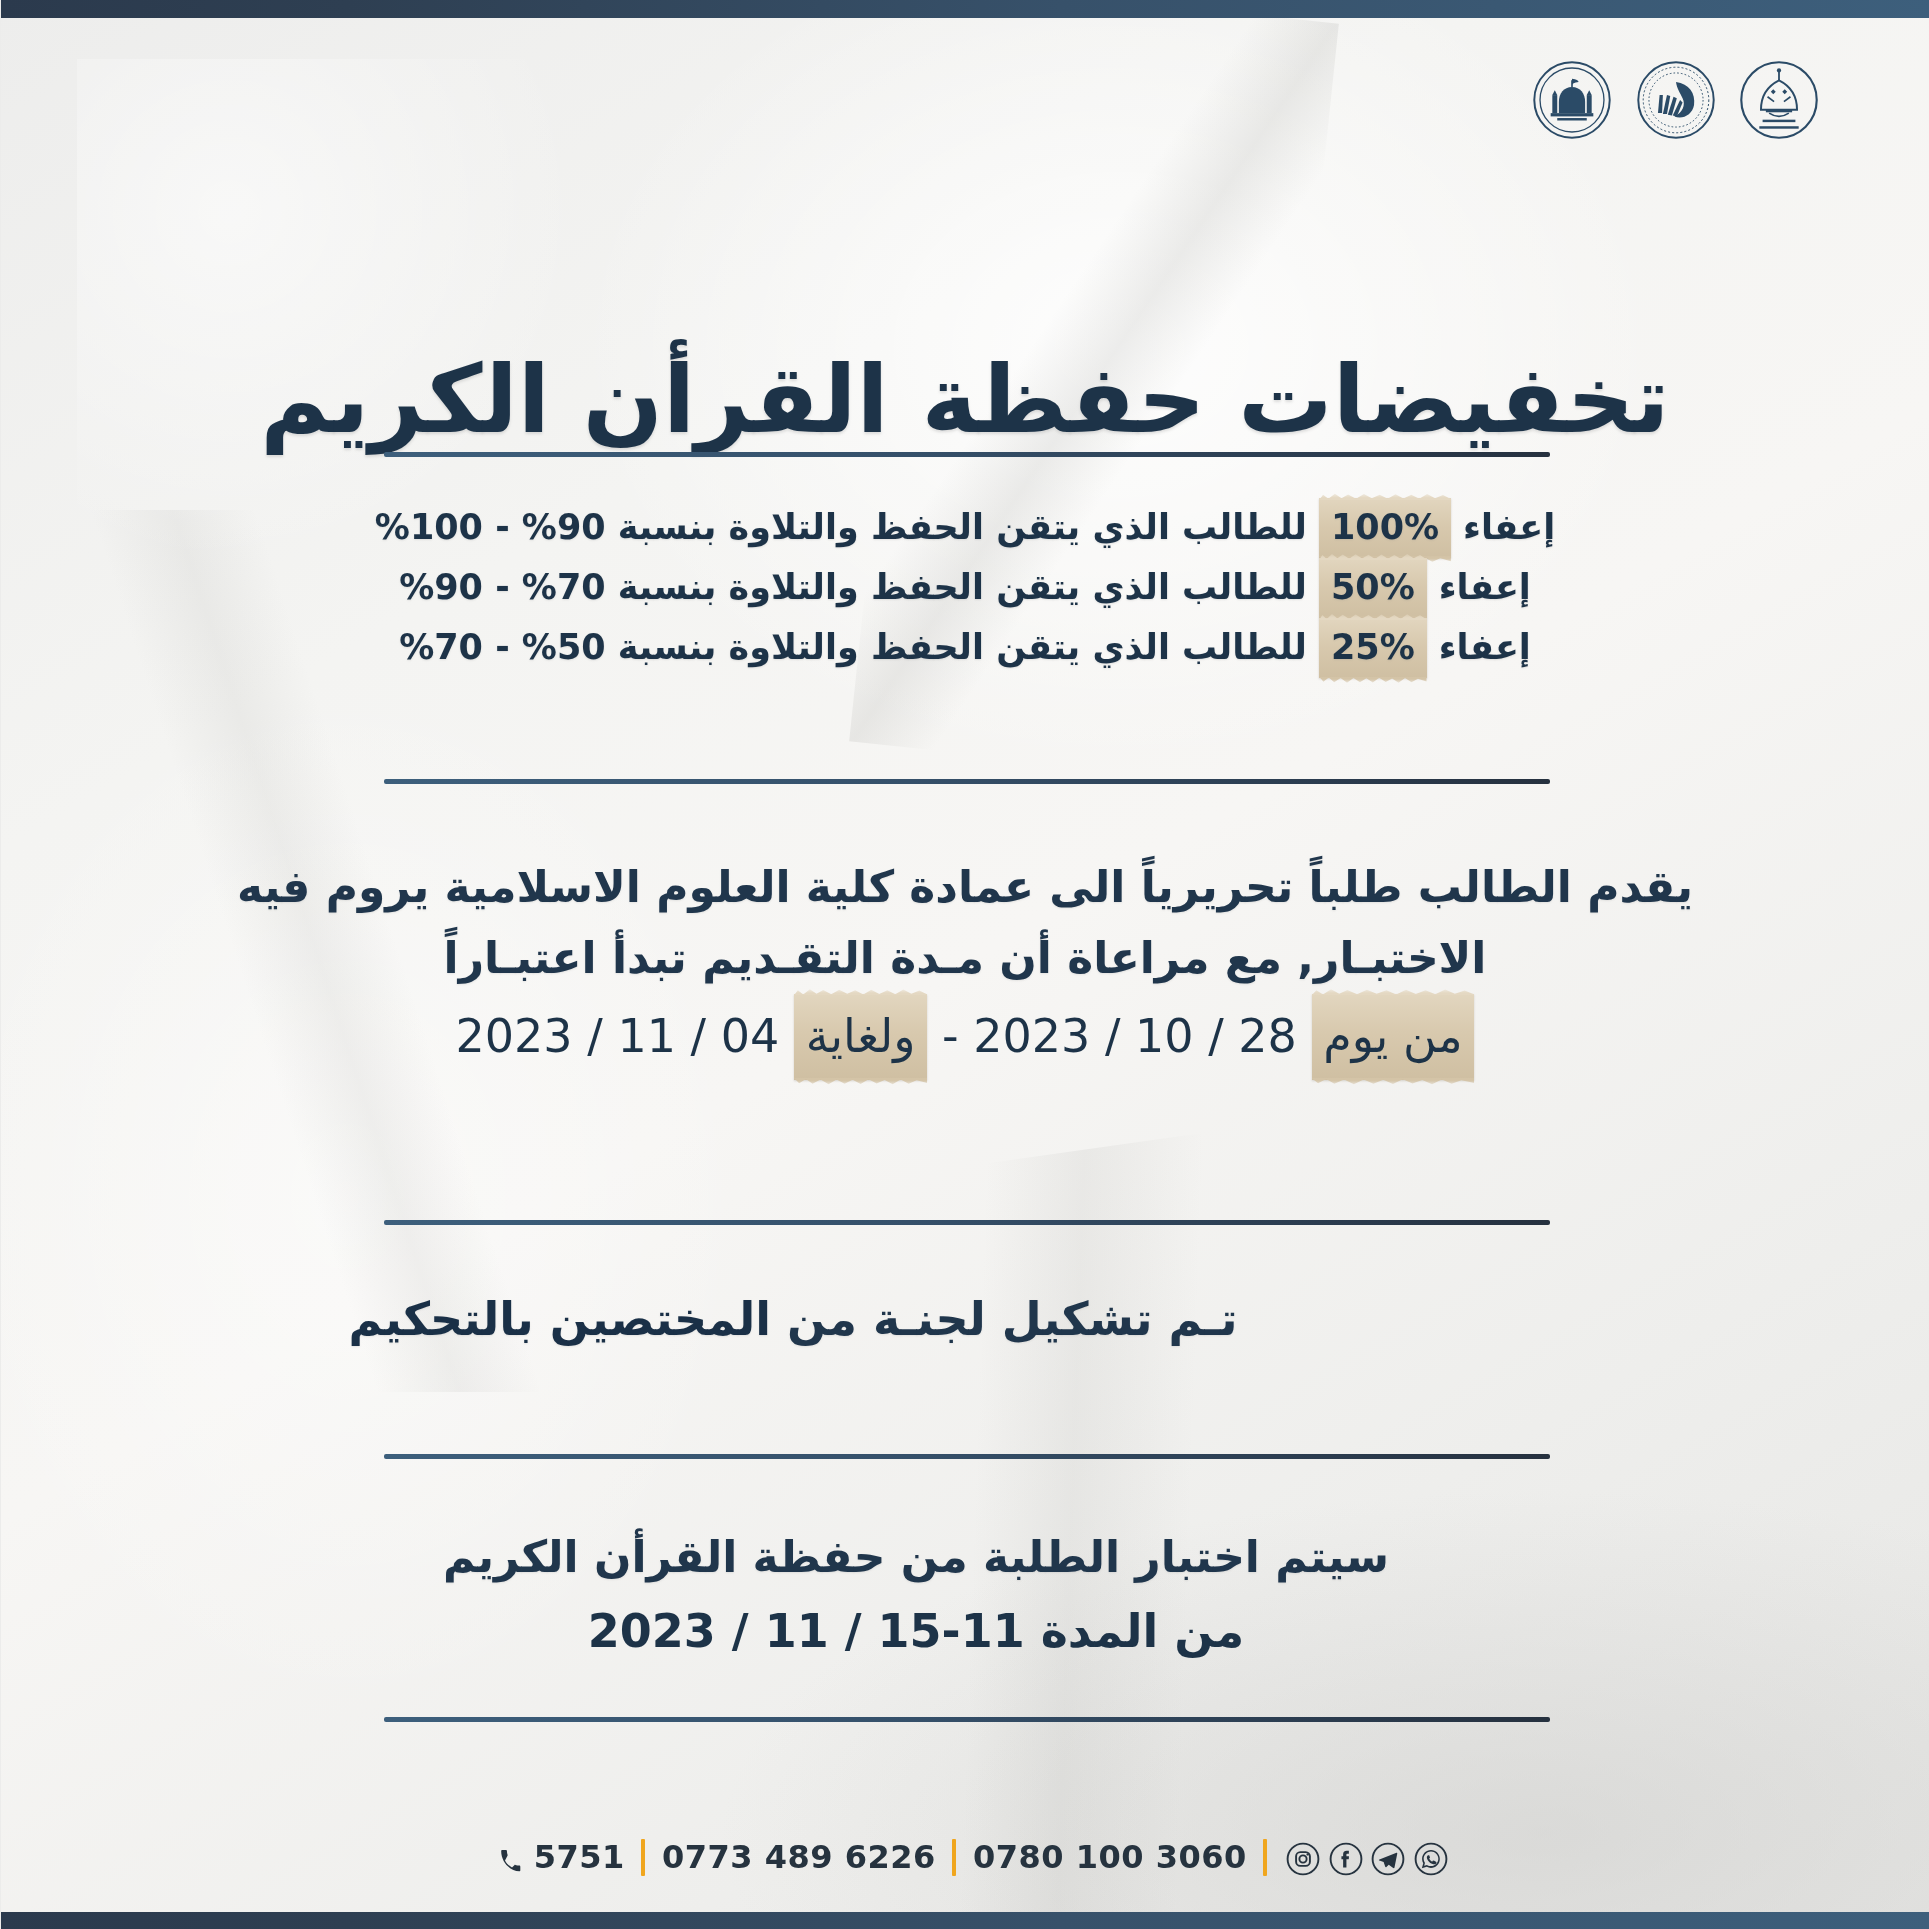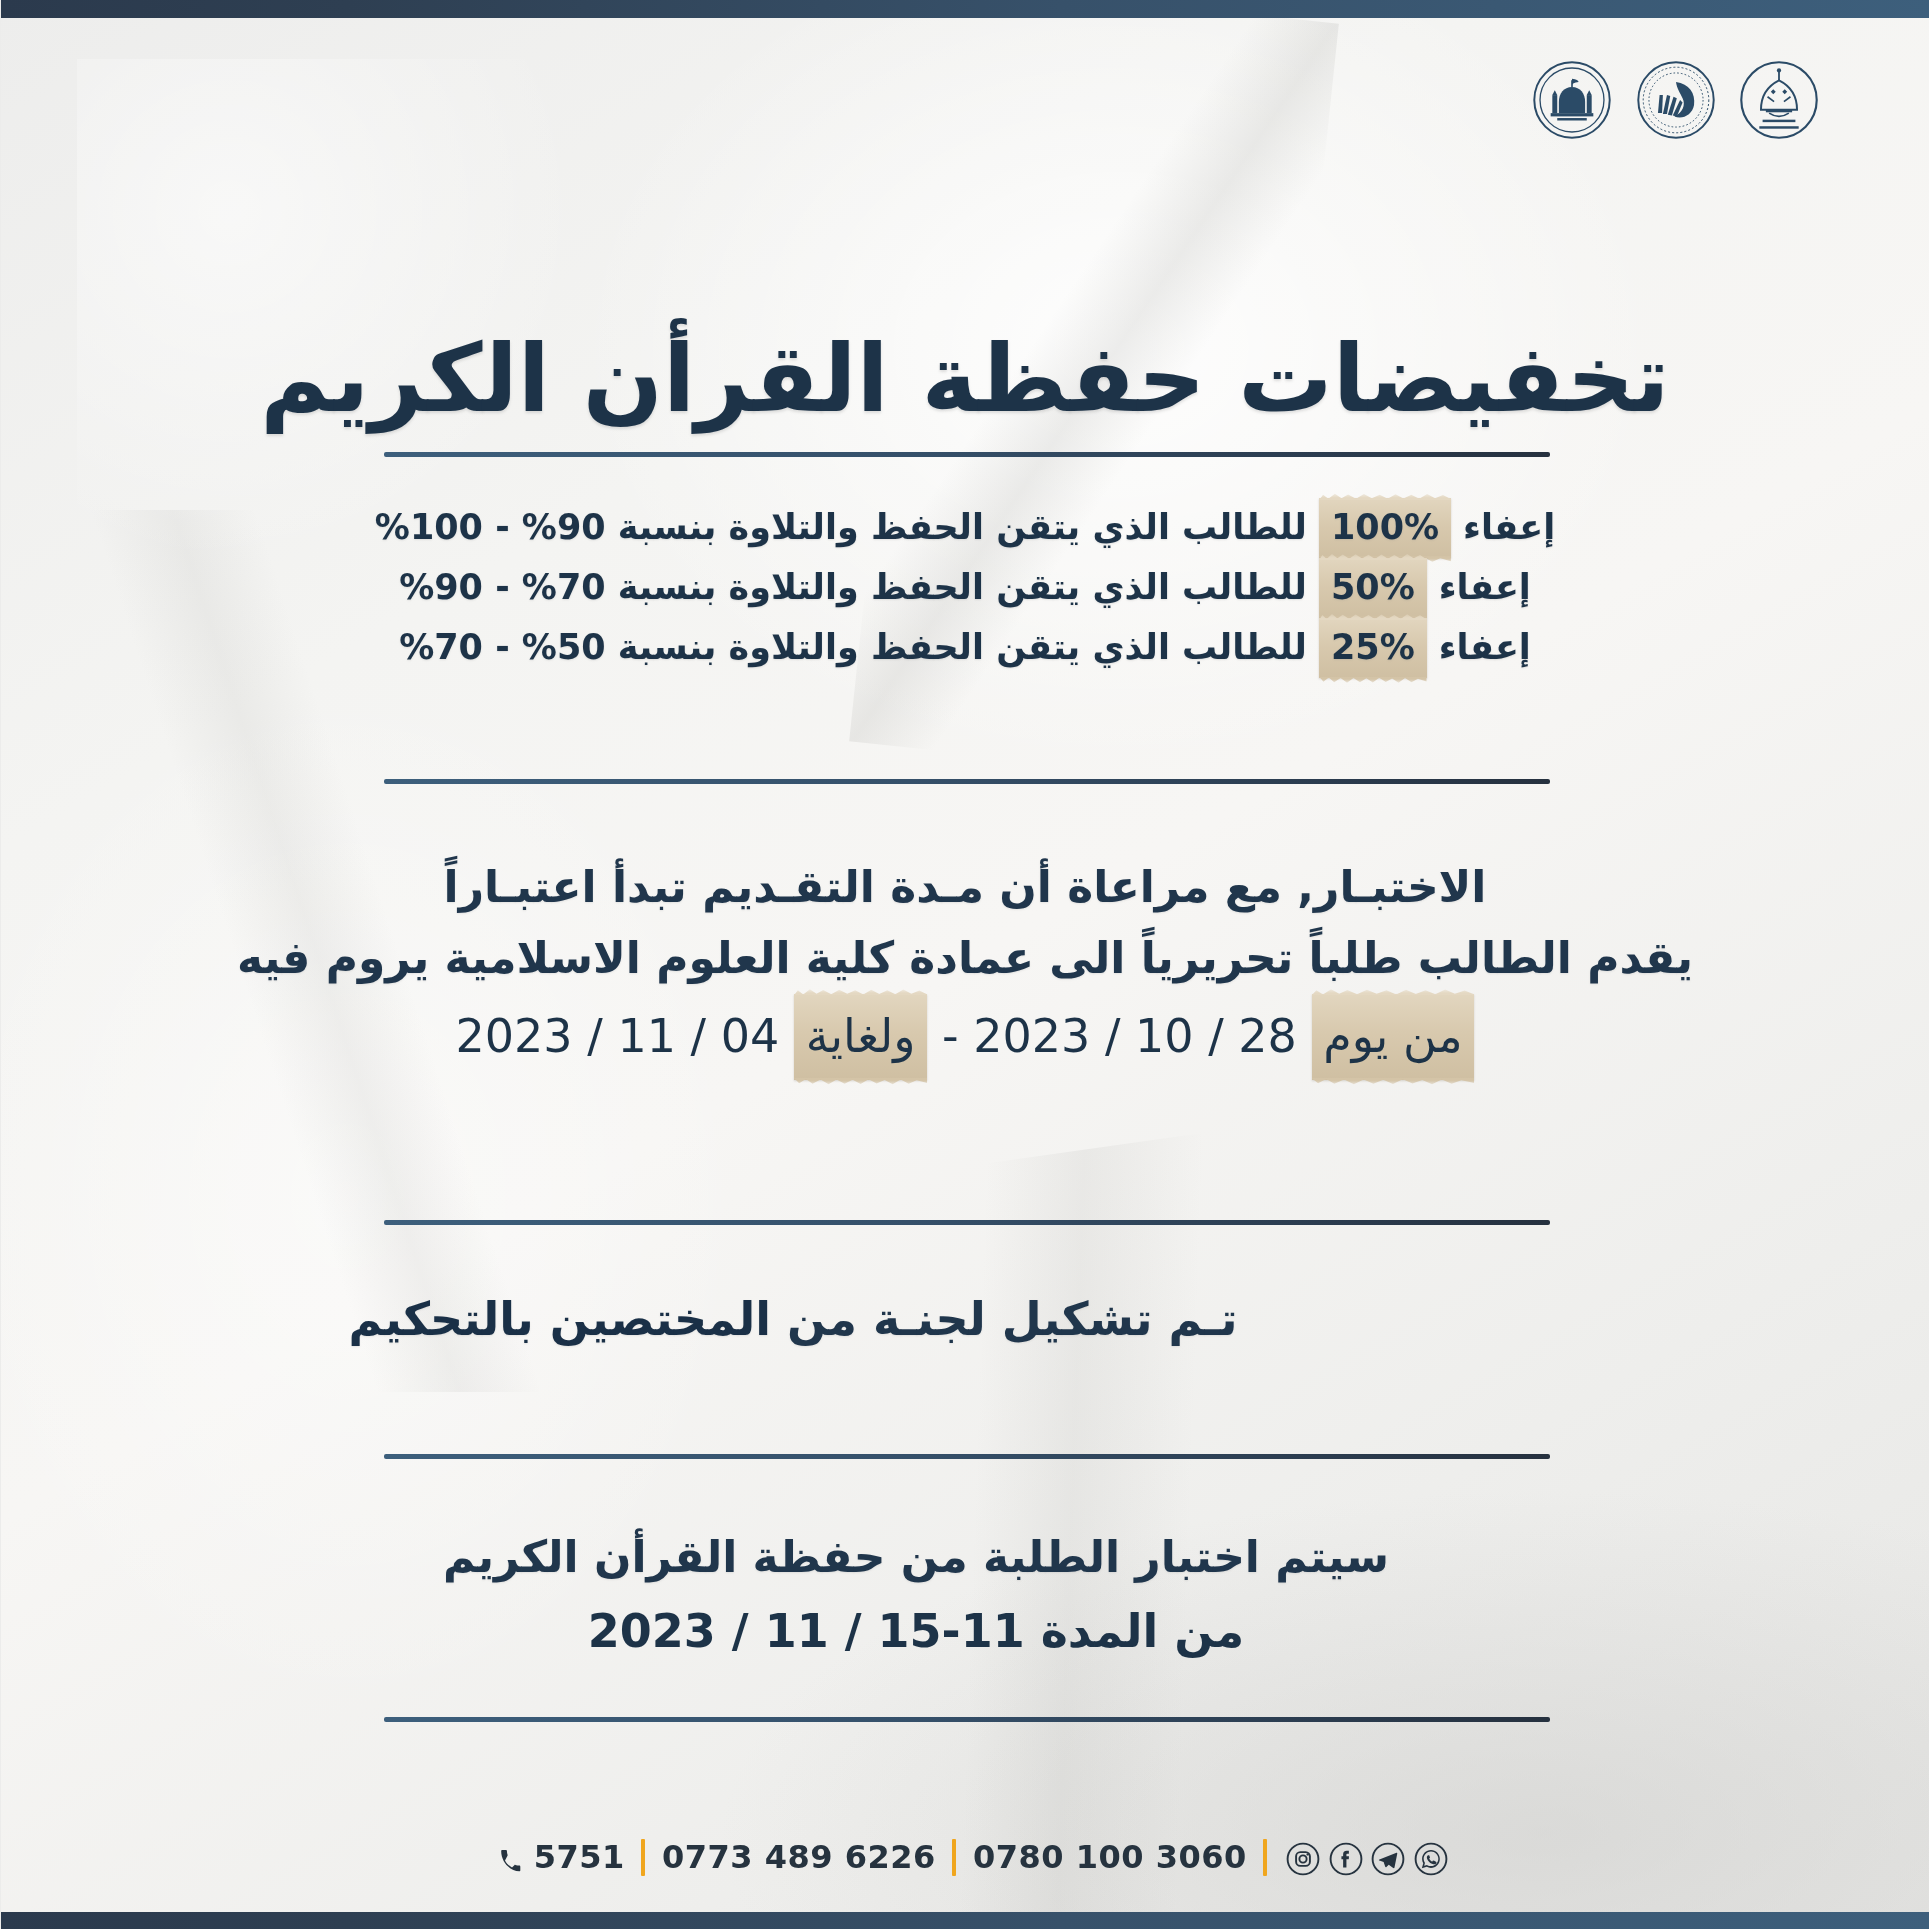--- a/index.html
+++ b/index.html
@@ -37,21 +37,21 @@
       background:linear-gradient(90deg,#2b3a4d 0%,#2e3f52 18%,#37516a 55%,#3d5f7c 100%);}
   .edgebar.top{top:0;}
   .edgebar.bottom{bottom:0;}
 
   .logos{position:absolute;top:59px;left:1531px;display:flex;gap:21.6px;align-items:center;}
   .logo{width:82px;height:82px;}
 
   .content{position:absolute;top:0;left:0;width:1930px;height:1930px;}
 
   .title{
-    position:absolute;top:265px;left:0;width:1930px;
+    position:absolute;top:286px;left:0;width:1930px;
     text-align:center;
     font-size:94px;font-weight:bold;color:#1d3348;
     letter-spacing:-1px;line-height:1.08;
     text-shadow:0 2px 2.9px rgba(120,120,118,.22);
   }
 
   .divider{
     position:absolute;left:384px;width:1166px;height:4.9px;border:0;margin:0;
     background:linear-gradient(90deg,#3d5f7c 0%,#35506a 45%,#2b3c4f 80%,#26313f 100%);
     border-radius:2px;
@@ -201,22 +201,22 @@
       <div class="rule">
         <span>إعفاء</span>
         <span class="hl">25%</span>
         <span>للطالب الذي يتقن الحفظ والتلاوة بنسبة  50% - 70%</span>
       </div>
     </div>
 
     <hr class="divider d2">
 
     <div class="para">
+      <div class="para-line">يقدم الطالب طلباً تحريرياً الى عمادة كلية العلوم الاسلامية يروم فيه</div>
       <div class="para-line">الاختبـار, مع مراعاة أن مـدة التقـديم تبدأ اعتبـاراً</div>
-      <div class="para-line">يقدم الطالب طلباً تحريرياً الى عمادة كلية العلوم الاسلامية يروم فيه</div>
       <div class="para-dates">
         <span class="hl">من يوم</span>
         <span>28 / 10 / 2023</span>
         <span>-</span>
         <span class="hl">ولغاية</span>
         <span>04 / 11 / 2023</span>
       </div>
     </div>
 
     <hr class="divider d3">

